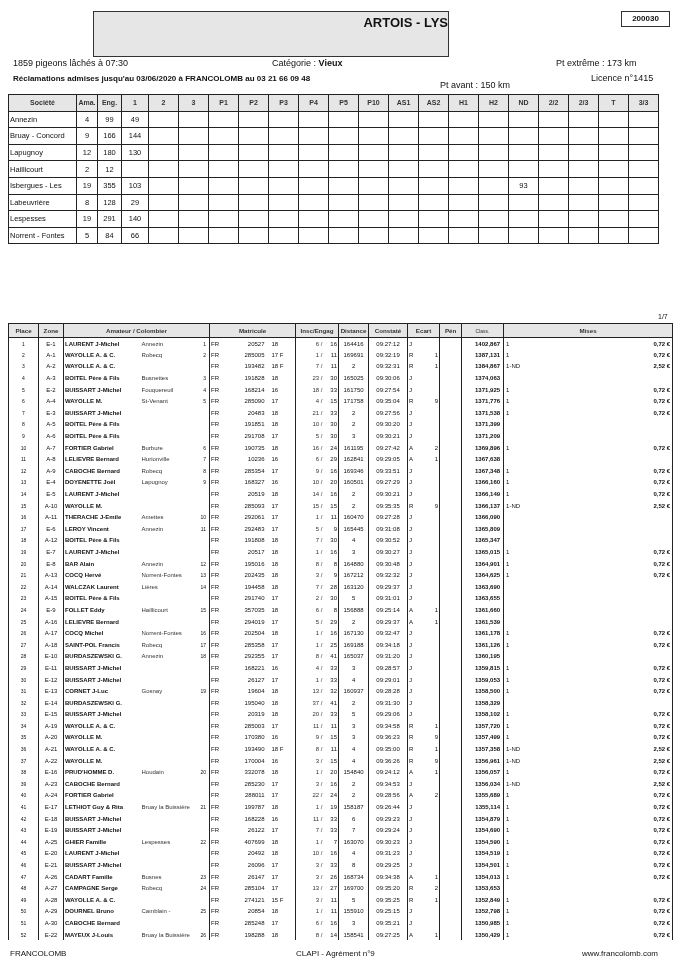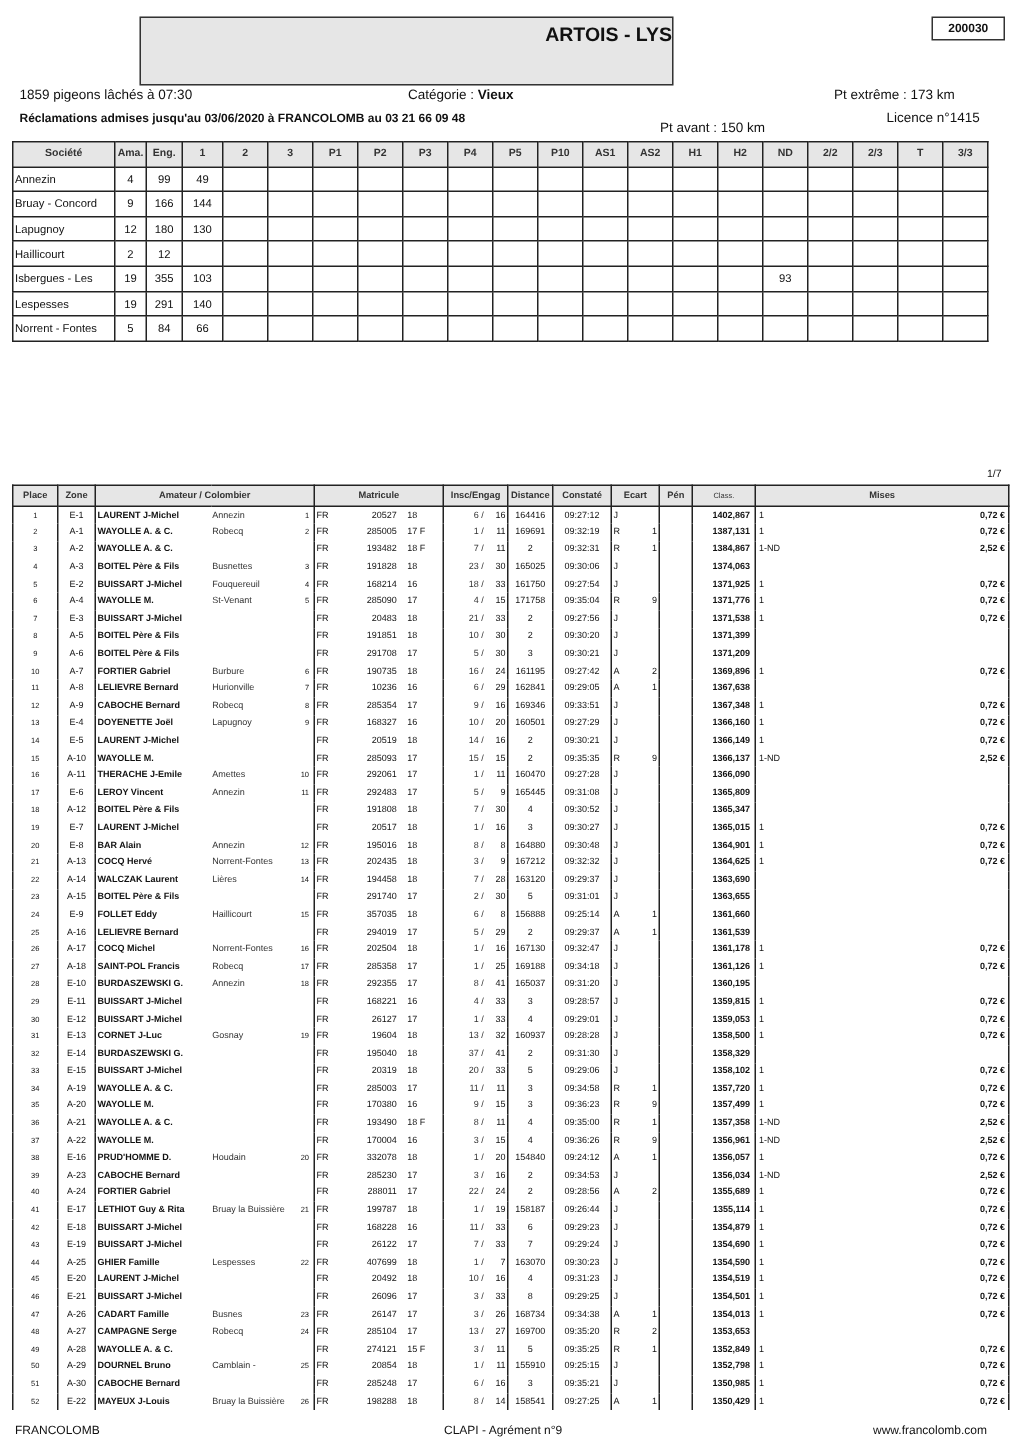--- a/index.html
+++ b/index.html
@@ -205,20 +205,43 @@
         <td></td>
         <td></td>
         <td></td>
         <td>93</td>
         <td></td>
         <td></td>
         <td></td>
         <td></td>
       </tr>
       <tr>
+        <td class="name">Labeuvrière</td>
+        <td>8</td>
+        <td>128</td>
+        <td>29</td>
+        <td></td>
+        <td></td>
+        <td></td>
+        <td></td>
+        <td></td>
+        <td></td>
+        <td></td>
+        <td></td>
+        <td></td>
+        <td></td>
+        <td></td>
+        <td></td>
+        <td></td>
+        <td></td>
+        <td></td>
+        <td></td>
+        <td></td>
+      </tr>
+      <tr>
         <td class="name">Lespesses</td>
         <td>19</td>
         <td>291</td>
         <td>140</td>
         <td></td>
         <td></td>
         <td></td>
         <td></td>
         <td></td>
         <td></td>

